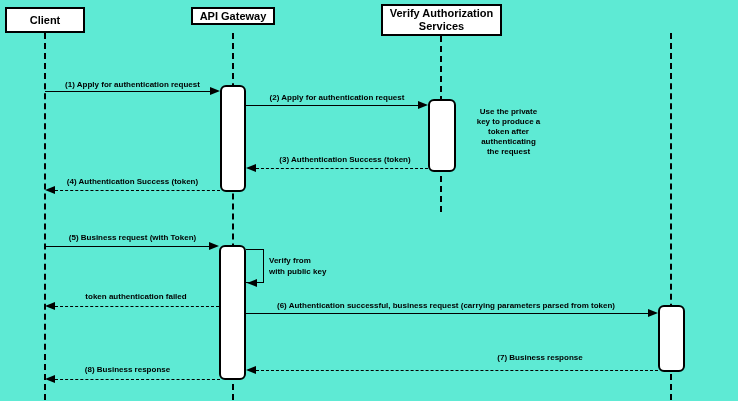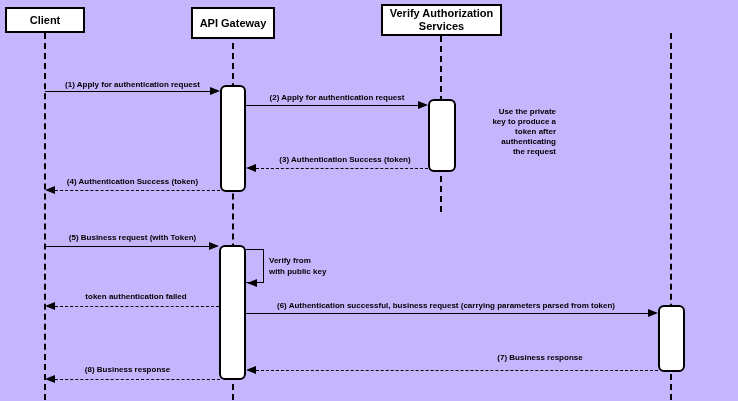--- a/index.html
+++ b/index.html
@@ -1,21 +1,21 @@
 <!DOCTYPE html>
 <html><head>
 <meta charset="utf-8">
 <style>
   * { margin: 0; padding: 0; box-sizing: border-box; }
   html, body { background: #ffffff; }
   #stage {
     position: relative;
     width: 738px;
     height: 401px;
-    background: #c4b5fd;
+    background: #5eead4;
     font-family: "Liberation Sans", sans-serif;
     overflow: hidden;
   }
   .lifeline {
     position: absolute;
     width: 0;
     border-left: 2px dashed #000000;
   }
   .participant {
     position: absolute;
@@ -71,40 +71,40 @@
     border-top: 1.5px solid #000000;
     border-right: 1.5px solid #000000;
     border-bottom: 1.5px solid #000000;
     z-index: 4;
   }
   .note-text {
     position: absolute;
     font-size: 8px;
     font-weight: bold;
     color: #000000;
-    text-align: right;
+    text-align: center;
     white-space: pre-line;
     line-height: 10px;
     z-index: 5;
   }
 </style>
 </head>
 <body>
 
 <div id="stage">
 
   <div class="lifeline" style="left:44px;  top:33px; height:367px;"></div>
   <div class="lifeline" style="left:232px; top:33px; height:367px;"></div>
   <div class="lifeline" style="left:440px; top:36px; height:176px;"></div>
   <div class="lifeline" style="left:670px; top:33px; height:367px;"></div>
 
   <div class="participant" style="left:5px;   top:7px; width:80px;  height:26px;">
     <span>Client</span>
   </div>
-  <div class="participant" style="left:191px; top:7px; width:84px;  height:32px;">
+  <div class="participant" style="left:191px; top:7px; width:84px;  height:18px;">
     <span>API Gateway</span>
   </div>
   <div class="participant" style="left:381px; top:4px; width:121px; height:32px;">
     <span>Verify Authorization
 Services</span>
   </div>
 
   <div class="activation" style="left:220px; top:85px;  width:26px; height:107px;"></div>
   <div class="activation" style="left:428px; top:99px;  width:28px; height:73px;"></div>
   <div class="activation" style="left:219px; top:245px; width:27px; height:135px;"></div>

